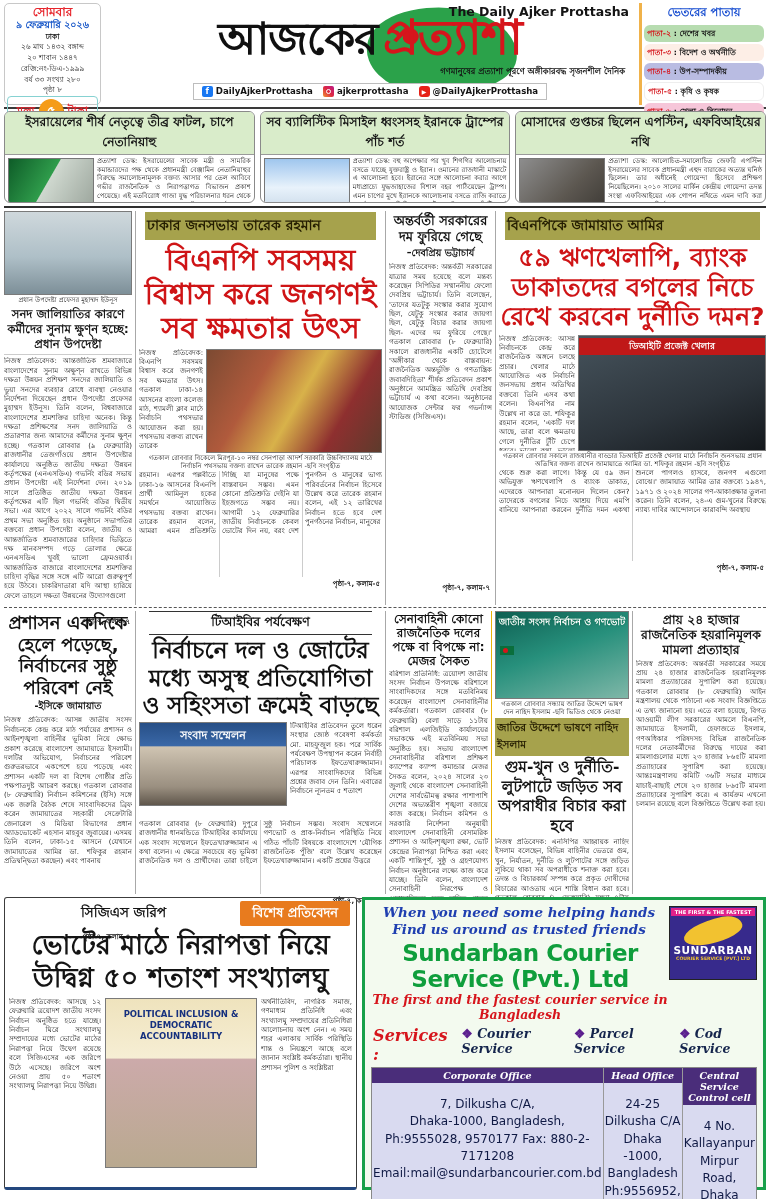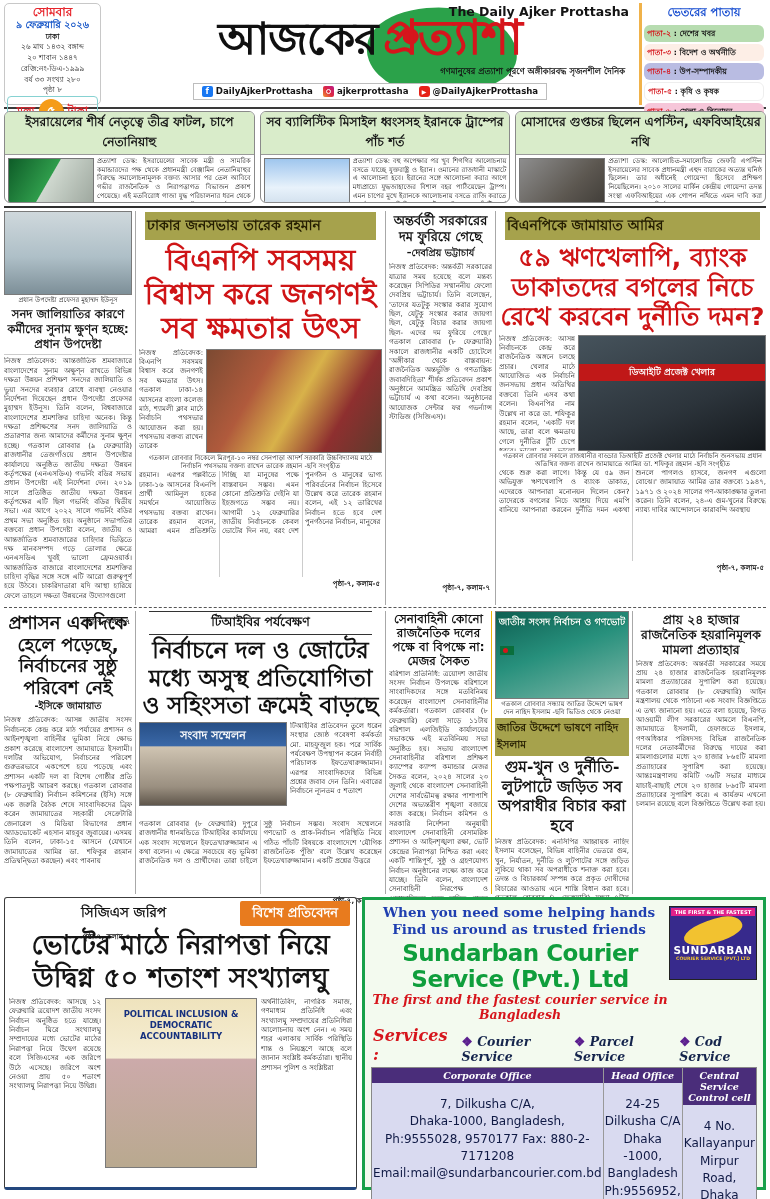--- a/index.html
+++ b/index.html
@@ -62,21 +62,21 @@
 .head-sm{font-size:11.6px;font-weight:800;text-align:center;line-height:1.3;padding:2px 0;border-bottom:1px solid #ccc;margin-bottom:2px}
 .byline{font-weight:800;font-size:9.6px;text-align:center;margin-bottom:2px}
 .b-mid{display:flex;gap:3px;margin-top:2px}
 .b-side{width:64px;flex:none}
 .ph-rally{flex:1;height:104px;background:linear-gradient(120deg,#7c4a32 0%,#b05a3c 30%,#d8b24a 52%,#8e2f2f 75%,#5e3b2c 100%)}
 .cols3{column-count:3;column-gap:6px;column-rule:1px solid #ccc}
 .cols2{column-count:2;column-gap:6px;column-rule:1px solid #ccc}
 .d-mid{display:flex;gap:3px;margin-top:2px}
 .d-side{width:76px;flex:none}
 .ph-jamaat{flex:1;height:116px;background:linear-gradient(160deg,#46535c 0%,#2c343b 60%,#14181c 100%)}
-.jam-banner{position:absolute;top:28px;left:0;right:0;background:#c01818;color:#fff;font-weight:bold;font-size:9px;text-align:center;padding:1px 0}
+.jam-banner{position:absolute;top:2px;left:0;right:0;background:#c01818;color:#fff;font-weight:bold;font-size:9px;text-align:center;padding:1px 0}
 
 .sec2{display:flex;border-top:1px dashed #555;margin-top:2px;padding-top:3px;height:287px}
 .s2a{width:132px;border-right:1px solid #a8a8a8;padding-right:3px}
 .s2b{width:250px;border-right:1px solid #a8a8a8;padding:0 3px}
 .s2c{width:106px;border-right:1px solid #eab308;padding:0 3px}
 .s2d{width:141px;border-right:1px solid #a8a8a8;padding:0 3px}
 .s2e{flex:1;padding-left:3px}
 .tib-kicker{font-weight:800;font-size:12.5px;text-align:center;border-top:1.5px solid #333;border-bottom:1.5px solid #333;padding:1px 0;margin:0 10px 2px 10px}
 .tib-mid{display:flex;gap:3px;margin-top:2px}
 .ph-press{width:148px;height:84px;flex:none;background:linear-gradient(180deg,#274f86 0%,#3a68a8 28%,#cfc4b2 29%,#9a8f80 78%,#5f564b 100%)}
@@ -93,29 +93,29 @@
 .cgs-kicker{font-weight:800;font-size:13.5px;margin-left:70px}
 .cgs-badge{background:#e87b1e;color:#fff;font-weight:800;font-size:13px;padding:2px 12px;border-radius:2px}
 .cgs-head{font-size:27px;font-weight:800;text-align:center;line-height:1.22;margin:3px 0}
 .cgs-mid{display:flex;gap:4px;flex:1;overflow:hidden}
 .cgs-colL{width:92px;flex:none}
 .ph-cgs{width:152px;height:100%;max-height:170px;flex:none;background:linear-gradient(180deg,#efe3bd 0%,#f6eed4 35%,#caa 36%,#b9a98f 100%)}
 .cgs-banner{position:absolute;top:10px;left:6px;right:6px;color:#15307e;font-weight:800;font-size:8.5px;text-align:center;line-height:1.3}
 .cgs-colR{flex:1}
 
 .ad{flex:1;border:3px solid #18a04a;background:#f3faef;padding:4px 6px 0 6px;position:relative;display:flex;flex-direction:column}
-.ad-tag{color:#1f3fb0;font-weight:bold;text-align:center;font-size:13.5px;line-height:1.25;font-family:"DejaVu Serif","Liberation Serif",serif;margin-right:90px}
+.ad-tag{color:#1f3fb0;font-style:italic;font-weight:bold;text-align:center;font-size:13.5px;line-height:1.25;font-family:"DejaVu Serif","Liberation Serif",serif;margin-right:90px}
 .ad-name{color:#0f9e3c;font-weight:800;font-size:23px;text-align:center;margin:2px 0 0 0;margin-right:88px;letter-spacing:-.5px}
 .ad-sub{color:#d6151c;font-style:italic;font-weight:bold;font-size:12.5px;text-align:center;font-family:"DejaVu Serif","Liberation Serif",serif;margin-right:88px}
 .ad-logo{position:absolute;top:6px;right:6px;width:88px;height:74px;background:#372a8c;border:1px solid #222;padding:1px;text-align:center}
 .ad-logo-top{background:#e0218a;color:#fff;font-size:5.2px;font-weight:bold;padding:1px 0}
 .tiger-shape{width:60px;height:24px;margin:3px auto 1px auto;background:#f2c230;border-radius:70% 30% 60% 40%/60% 50% 50% 40%;transform:rotate(-12deg)}
 .ad-logo-name{color:#fff;font-weight:800;font-size:10.5px;letter-spacing:.5px}
 .ad-logo-sub{color:#f2c230;font-size:4.6px;font-weight:bold}
-.svc-row{display:flex;align-items:flex-end;gap:14px;margin:4px 0 3px 2px;font-family:"DejaVu Serif","Liberation Serif",serif}
+.svc-row{display:flex;align-items:flex-start;gap:14px;margin:4px 0 3px 2px;font-family:"DejaVu Serif","Liberation Serif",serif}
 .svc-label{color:#d6151c;font-weight:800;font-style:italic;font-size:16px}
 .svc-item{font-style:italic;font-weight:bold;font-size:12.5px;color:#14244c}
 .svc-item b{color:#5a1e8e;font-style:normal}
 .office-table{display:flex;border:1px solid #888;background:#d9daf0;text-align:center}
 .office-col{flex:1;border-right:1px solid #999}
 .office-col:last-child{border-right:none}
 .office-head{background:#4a2d7a;color:#fff;font-style:italic;font-weight:bold;font-size:9.5px;padding:2px 0;font-family:"DejaVu Serif","Liberation Serif",serif}
 .office-body{font-size:12px;line-height:1.45;padding:13px 1px;white-space:pre-line;color:#101a45}
 .branches{font-size:7px;line-height:1.5;margin:3px 2px;color:#222}
 .branches .lbl{color:#e05a10;font-weight:800;font-size:9px}

